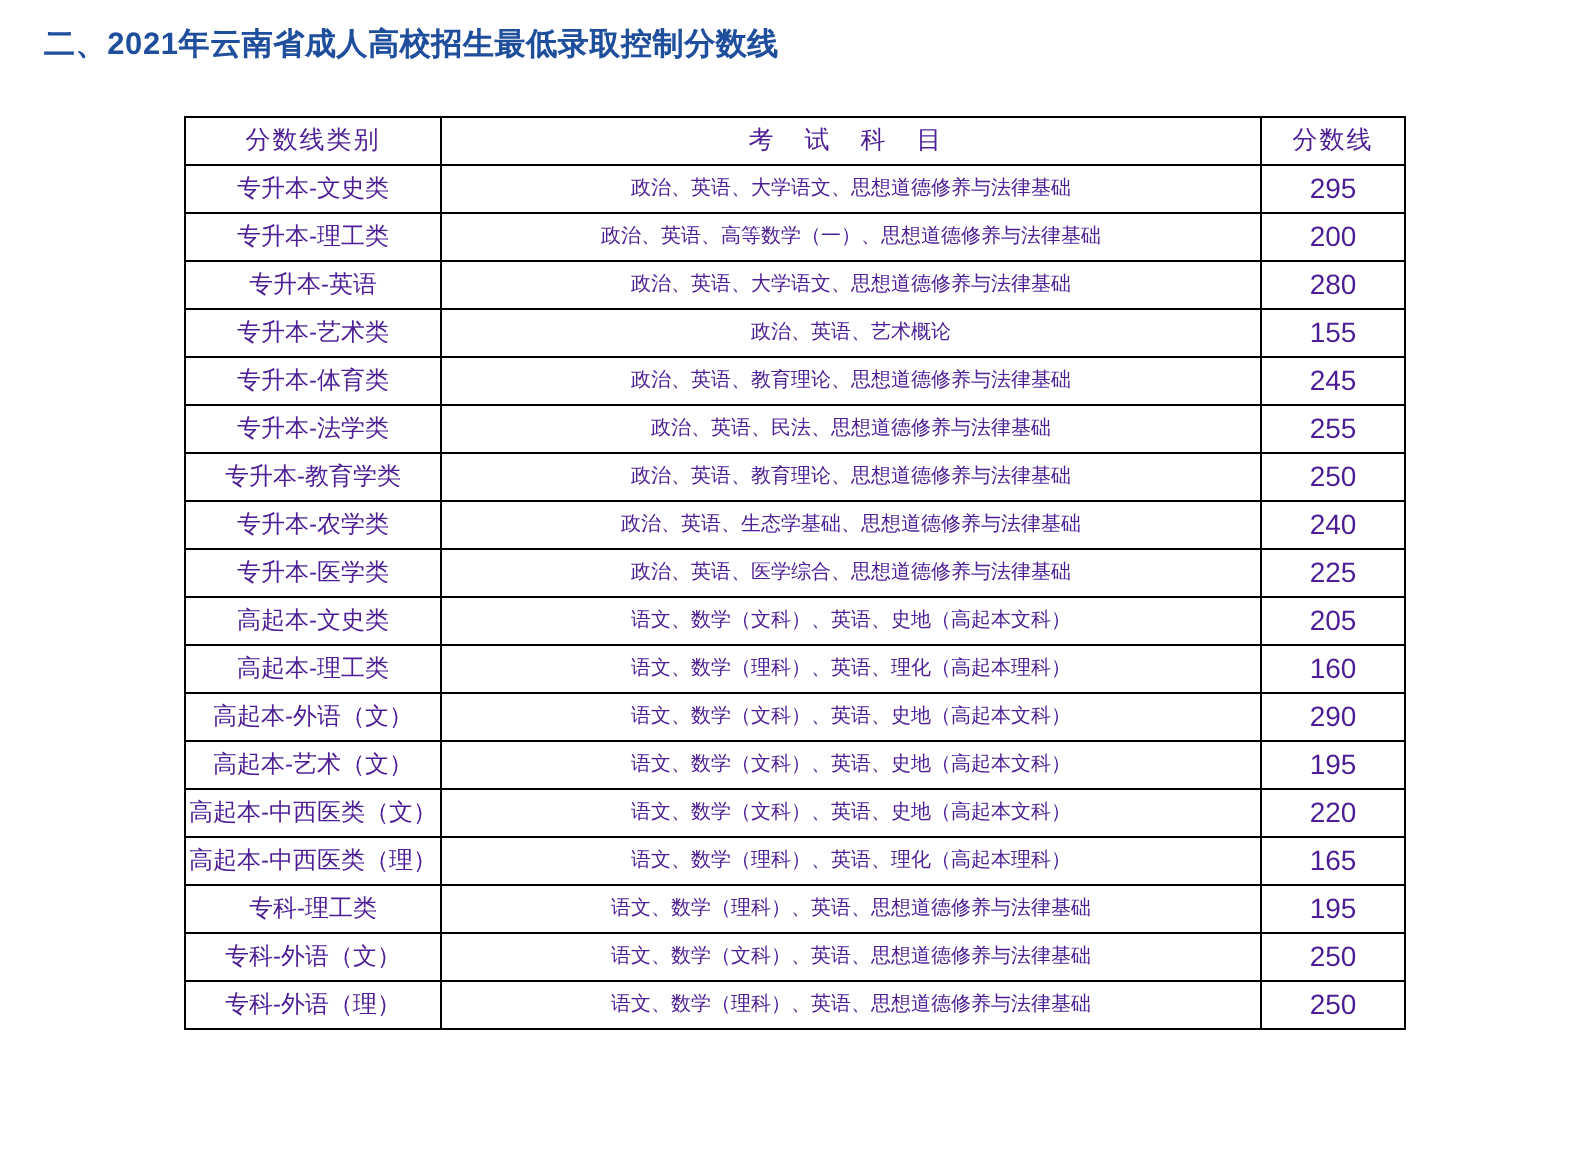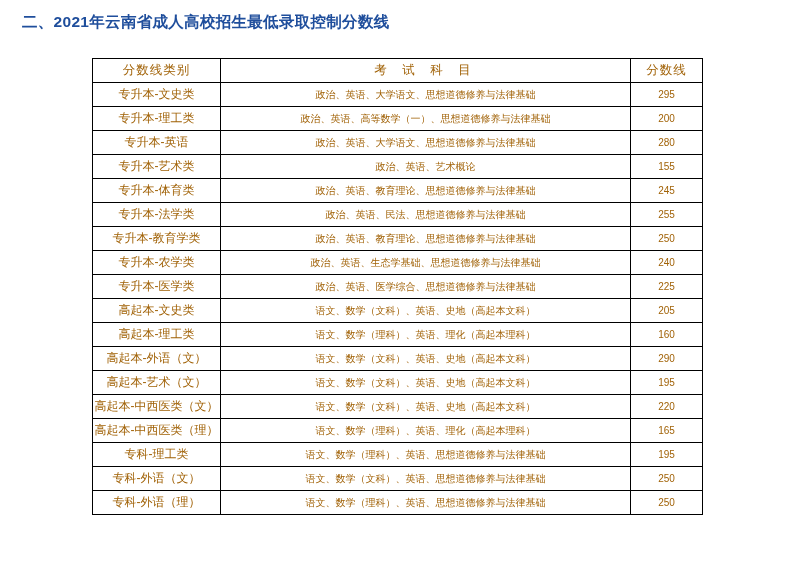--- a/index.html
+++ b/index.html
@@ -34,21 +34,21 @@
     position: absolute;
     left: 92px;
     top: 58px;
     width: 610px;
   }
   table.score-table {
     border-collapse: collapse;
     table-layout: fixed;
     width: 610px;
     font-size: 12.5px;
-    color: #a16207;
+    color: #4c1d95;
   }
   table.score-table td, table.score-table th {
     border: 1px solid #000000;
     padding: 0;
     height: 23px;
     line-height: 23px;
     text-align: center;
     vertical-align: middle;
     font-weight: normal;
     white-space: nowrap;
@@ -71,21 +71,21 @@
     padding-left: 5px;
     font-size: 12px;
     margin-top: 16px;
   }
   td.sub {
     text-align: center;
     font-size: 10px;
   }
   td.score {
     text-align: center;
-    font-size: 10px;
+    font-size: 14px;
   }
 </style>
 </head>
 <body>
 
 <div class="page">
 
   <div class="doc-heading">二、2021年云南省成人高校招生最低录取控制分数线</div>
 
   <div class="table-wrap">

